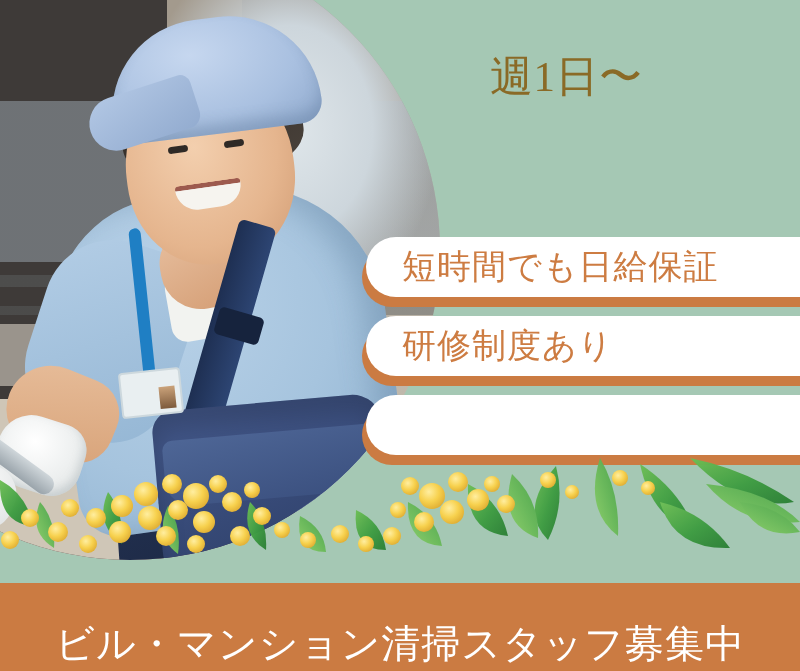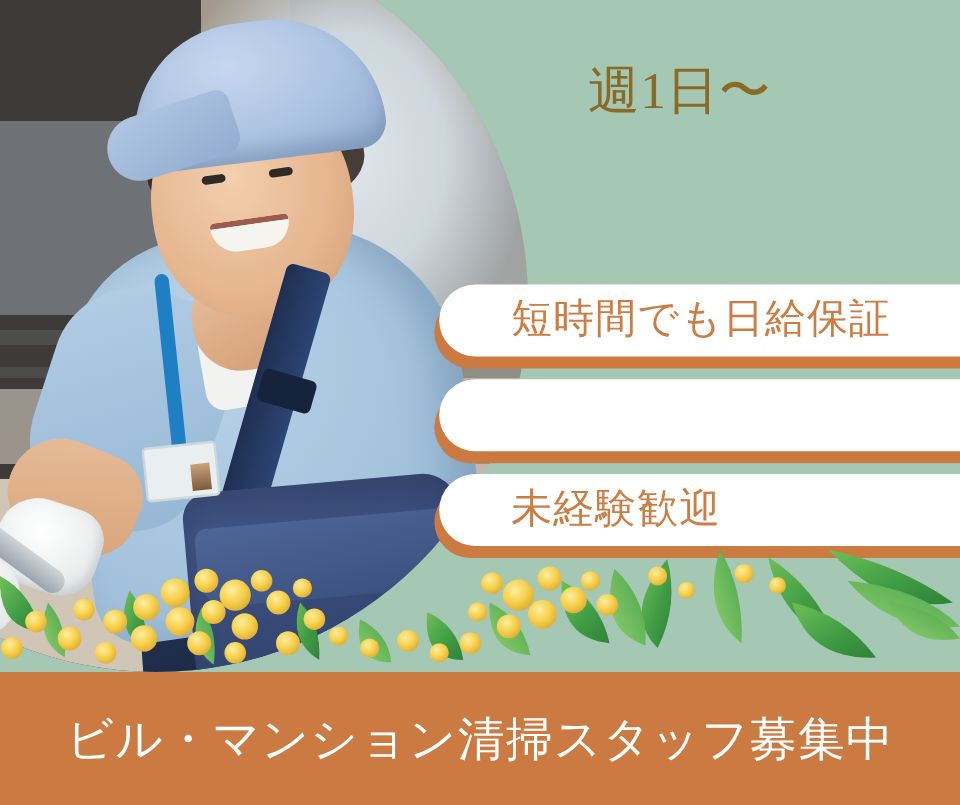--- a/index.html
+++ b/index.html
@@ -234,41 +234,41 @@
     background:#cb7b42;
     border-radius:30px;
   }
   .pill .face{
     position:absolute; left:0; top:0;
     width:100%; height:60px;
     background:#ffffff;
     border-radius:30px;
   }
   .pill .txt{
-    position:absolute; left:60px; top:0;
+    position:absolute; left:36px; top:0;
     height:60px; line-height:60px;
     font-family:"Liberation Serif","DejaVu Serif",serif;
     font-size:34px;
     color:#cd7c42;
     white-space:nowrap;
     letter-spacing:1px;
   }
   #pill-0{ top:237px; }
   #pill-1{ top:316px; }
   #pill-2{ top:395px; }
 
   
   #flora{ position:absolute; left:0; bottom:111px; width:800px; height:120px; pointer-events:none; }
 
   
   #banner{
     position:absolute; left:0; bottom:0;
-    width:800px; height:111px;
+    width:800px; height:88px;
     background:#cb7b42;
-    display:flex; align-items:center; justify-content:center;
+    display:flex; align-items:flex-end; justify-content:center;
   }
   #banner .btext{
     font-family:"Liberation Serif","DejaVu Serif",serif;
     font-size:39px;
     color:#ffffff;
     white-space:nowrap;
     letter-spacing:1px;
   }
 </style>
 </head>
@@ -310,25 +310,25 @@
   </div>
 
   <div class="pill" id="pill-0">
     <div class="shadow"></div>
     <div class="face"></div>
     <div class="txt">短時間でも日給保証</div>
   </div>
   <div class="pill" id="pill-1">
     <div class="shadow"></div>
     <div class="face"></div>
+    <div class="txt">研修制度あり</div>
   </div>
   <div class="pill" id="pill-2">
     <div class="shadow"></div>
     <div class="face"></div>
-    <div class="txt">未経験歓迎</div>
   </div>
 
   <svg id="flora" viewBox="0 0 800 120" preserveAspectRatio="none">
     <defs>
       <linearGradient id="lf" x1="0" y1="0" x2="1" y2="1">
         <stop offset="0%" stop-color="#6ebf55"></stop>
         <stop offset="55%" stop-color="#3e9c42"></stop>
         <stop offset="100%" stop-color="#2c7f36"></stop>
       </linearGradient>
       <linearGradient id="lf2" x1="0" y1="1" x2="1" y2="0">

